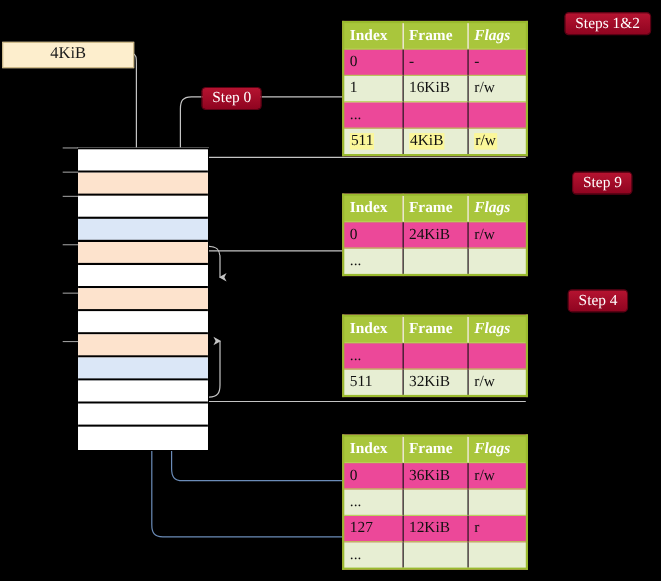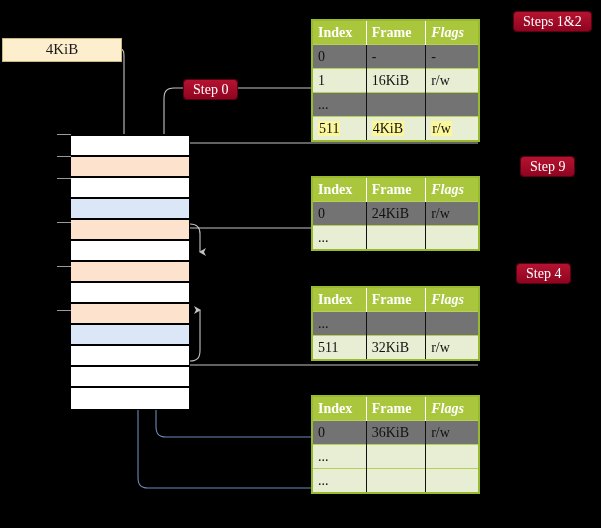--- a/index.html
+++ b/index.html
@@ -74,21 +74,21 @@
     left: 57px;
     width: 14px;
     height: 0;
     border-top: 1px solid #9a9a9a;
   }
 
   
   .ptable {
     position: absolute;
     border-collapse: collapse;
-    background: #737373;
+    background: #ec4899;
     font-size: 14px;
     color: #111111;
     border: 2px solid #9aba2e;
     box-sizing: border-box;
   }
   .ptable th {
     background: #a9c63c;
     color: #ffffff;
     font-weight: bold;
     text-align: left;
@@ -304,20 +304,25 @@
         <tr>
           <td class="col-index">0</td>
           <td class="col-frame">36KiB</td>
           <td class="col-flags">r/w</td>
         </tr>
         <tr class="alt">
           <td class="col-index">...</td>
           <td class="col-frame">&nbsp;</td>
           <td class="col-flags">&nbsp;</td>
         </tr>
+        <tr>
+          <td class="col-index">127</td>
+          <td class="col-frame">12KiB</td>
+          <td class="col-flags">r</td>
+        </tr>
         <tr class="alt">
           <td class="col-index">...</td>
           <td class="col-frame">&nbsp;</td>
           <td class="col-flags">&nbsp;</td>
         </tr>
       </tbody>
     </table>
 </div>
 
 </body></html>

